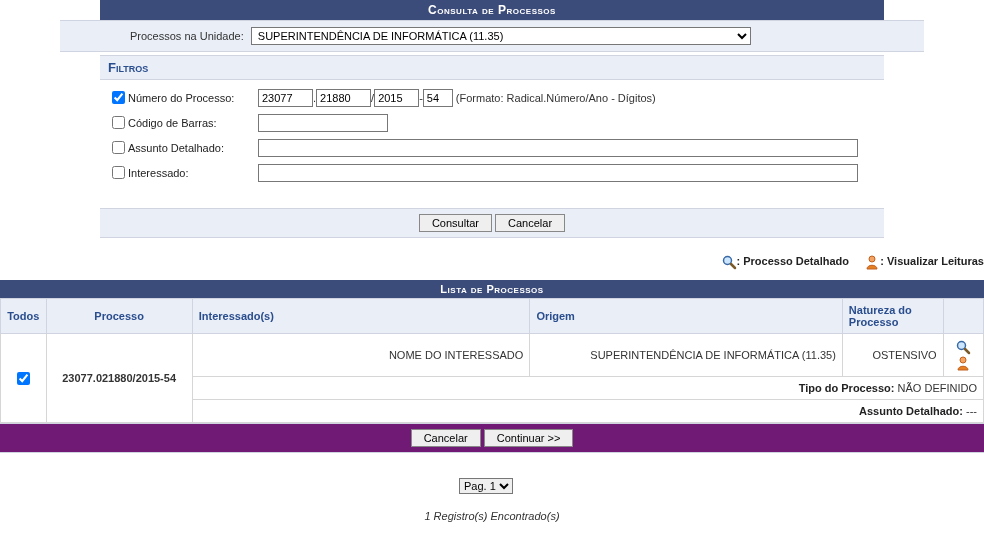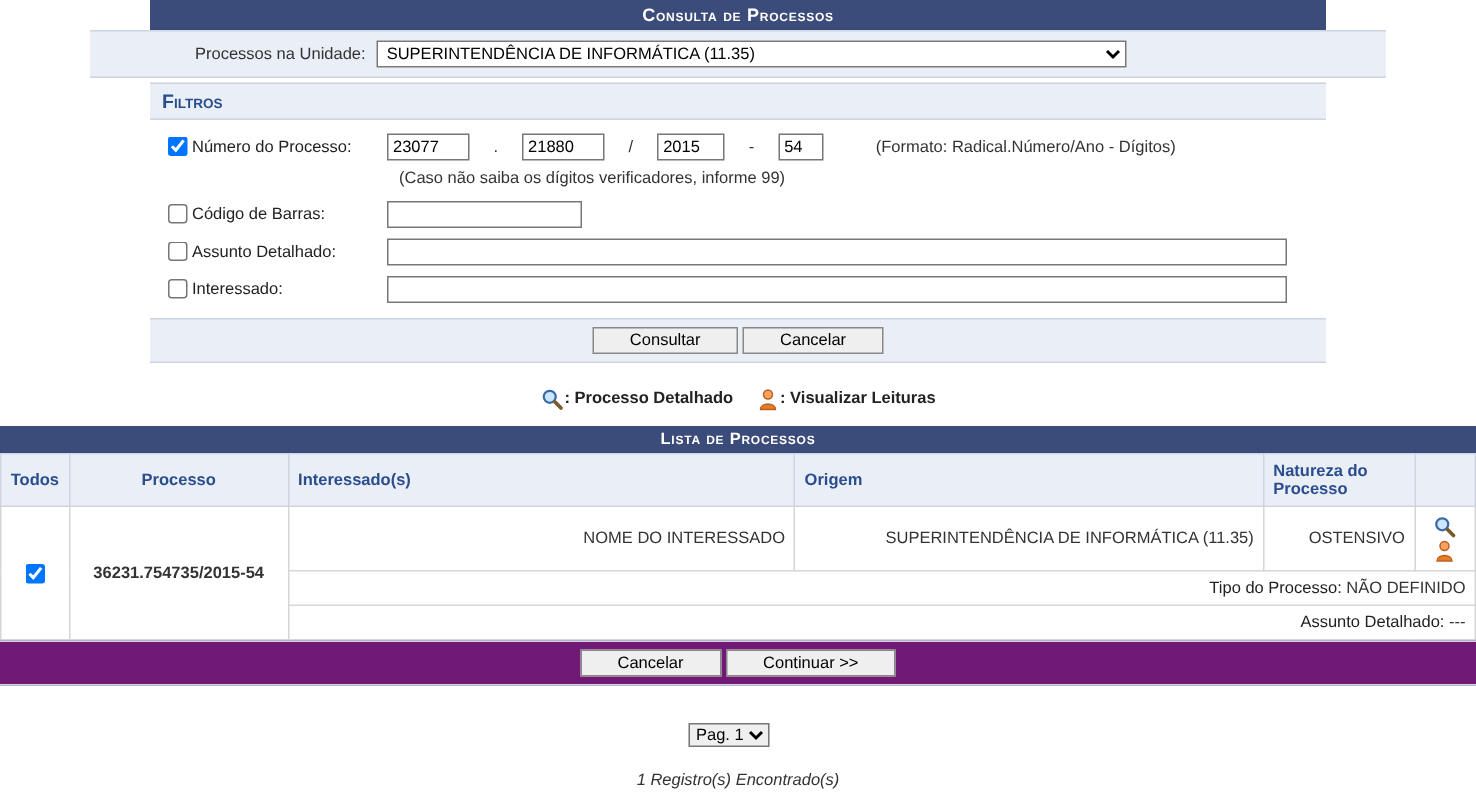--- a/index.html
+++ b/index.html
@@ -45,30 +45,30 @@
     padding: 4px 8px;
     color: #2a4d8e;
     font-weight: bold;
     font-variant: small-caps;
     font-size: 13px;
     border-top: 1px solid #d0d4e0;
     border-bottom: 1px solid #d0d4e0;
   }
   .filters-body {
     margin: 0 100px;
-    padding: 8px 8px 4px 8px;
+    padding: 8px 8px 20px 8px;
   }
   .filter-row {
     display: flex;
     align-items: center;
     margin-bottom: 6px;
   }
   .filter-row .check { width: 20px; text-align: center; }
   .filter-row .lbl { width: 130px; color: #222; }
-  .filter-row .val { flex: 1; display: flex; align-items: center; gap: 16px; flex-wrap: wrap; }
+  .filter-row .val { flex: 1; display: flex; align-items: center; gap: 0; flex-wrap: wrap; }
   .hint-row { margin-left: 158px; margin-bottom: 8px; color: #333; }
   input[type="text"] {
     font-size: 11px;
     padding: 2px 3px;
     border: 1px solid #777;
     background: #fff;
   }
   .proc-radical { width: 55px; }
   .proc-num { width: 55px; }
   .proc-ano { width: 45px; }
@@ -78,27 +78,27 @@
   .button-row {
     background: #e9eef7;
     margin: 0 100px;
     padding: 5px 0;
     text-align: center;
     border-top: 1px solid #d0d4e0;
     border-bottom: 1px solid #d0d4e0;
   }
   button {
     font-size: 11px;
-    padding: 2px 24px;
+    padding: 2px 12px;
     border: 1px solid #888;
     background: #efefef;
     cursor: pointer;
   }
   .legend-row {
-    text-align: center;
+    text-align: right;
     padding: 16px 0 10px 0;
     font-weight: bold;
     color: #222;
   }
   .list-title {
     background: #3c4c7a;
     color: #fff;
     font-variant: small-caps;
     font-weight: bold;
     text-align: center;
@@ -122,21 +122,21 @@
   .list-table th.center { text-align: center; }
   .list-table td {
     padding: 5px 6px;
     border: 1px solid #d6d6d6;
     vertical-align: middle;
     color: #333;
     text-align: right;
   }
   .list-table td.center { text-align: center; }
   .proc-link { color: #2a4d8e; font-weight: bold; }
-  .sub-label { font-weight: normal; color: #222; }
+  .sub-label { font-weight: bold; color: #222; }
   .icon-mag, .icon-person { display: inline-block; width: 16px; height: 16px; vertical-align: middle; }
   .action-bar {
     background: #701a75;
     padding: 5px 0;
     text-align: center;
     border-top: 1px solid #d0d4e0;
     border-bottom: 1px solid #d0d4e0;
   }
   .pager-row { text-align: center; padding: 25px 12px 8px 0; }
   .pager-select { font-size: 11px; border: 1px solid #777; }
@@ -169,21 +169,20 @@
         <input type="text" class="proc-radical" value="23077" style="">
         <span>.</span>
         <input type="text" class="proc-num" value="21880" style="">
         <span>/</span>
         <input type="text" class="proc-ano" value="2015" style="">
         <span>-</span>
         <input type="text" class="proc-dig" value="54" style="">
         &nbsp;<span>(Formato: Radical.Número/Ano - Dígitos)</span>
       </div>
     </div>
-    <div class="hint-row">(Caso não saiba os dígitos verificadores, informe 99)</div>
 
     <div class="filter-row">
       <div class="check"><input type="checkbox" style=""></div>
       <div class="lbl">Código de Barras:</div>
       <div class="val">
           <input type="text" class="barcode-input" value="" style="">
         </div>
     </div>
 
     <div class="filter-row">
@@ -234,21 +233,21 @@
         <th class="center" style="width:145px;">Processo</th>
         <th style="width:335px;">Interessado(s)</th>
         <th style="width:310px;">Origem</th>
         <th style="width:100px;">Natureza do Processo</th>
         <th style="width:40px;"></th>
       </tr>
     </thead>
     <tbody>
       <tr>
         <td class="center" rowspan="3"><input type="checkbox" checked="" style=""></td>
-        <td class="center proc-link" rowspan="3">36231.754735/2015-54</td>
+        <td class="center proc-link" rowspan="3">23077.021880/2015-54</td>
         <td>NOME DO INTERESSADO</td>
         <td>SUPERINTENDÊNCIA DE INFORMÁTICA (11.35)</td>
         <td>OSTENSIVO</td>
         <td class="center">
           <span class="icon-mag">
             <svg width="16" height="16" viewBox="0 0 16 16">
                 <circle cx="6.5" cy="6.5" r="4" fill="#cde6ff" stroke="#3a6aa5" stroke-width="1.5"></circle>
                 <line x1="10" y1="10" x2="14" y2="14" stroke="#7a5a2a" stroke-width="2.5" stroke-linecap="round"></line>
               </svg>
           </span>

